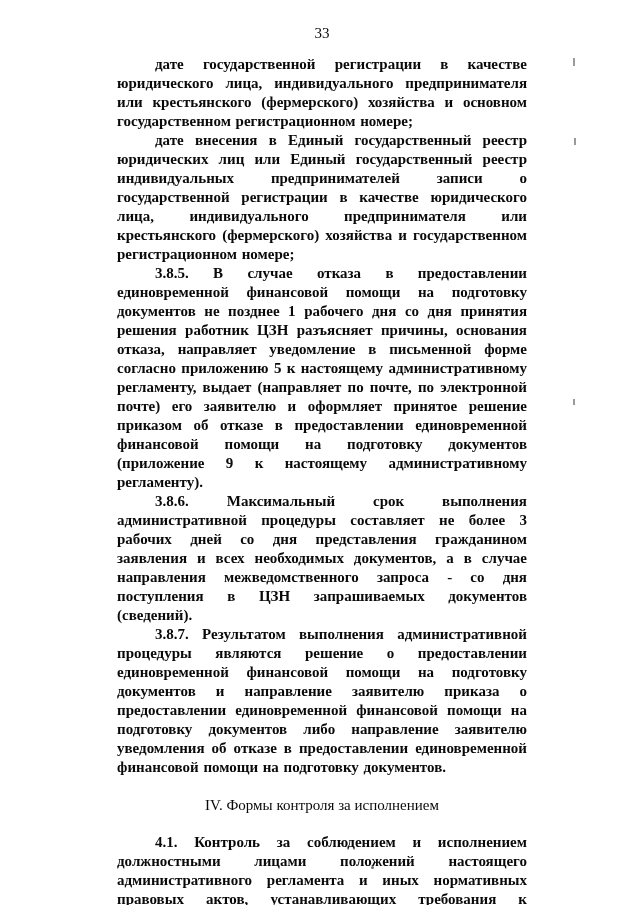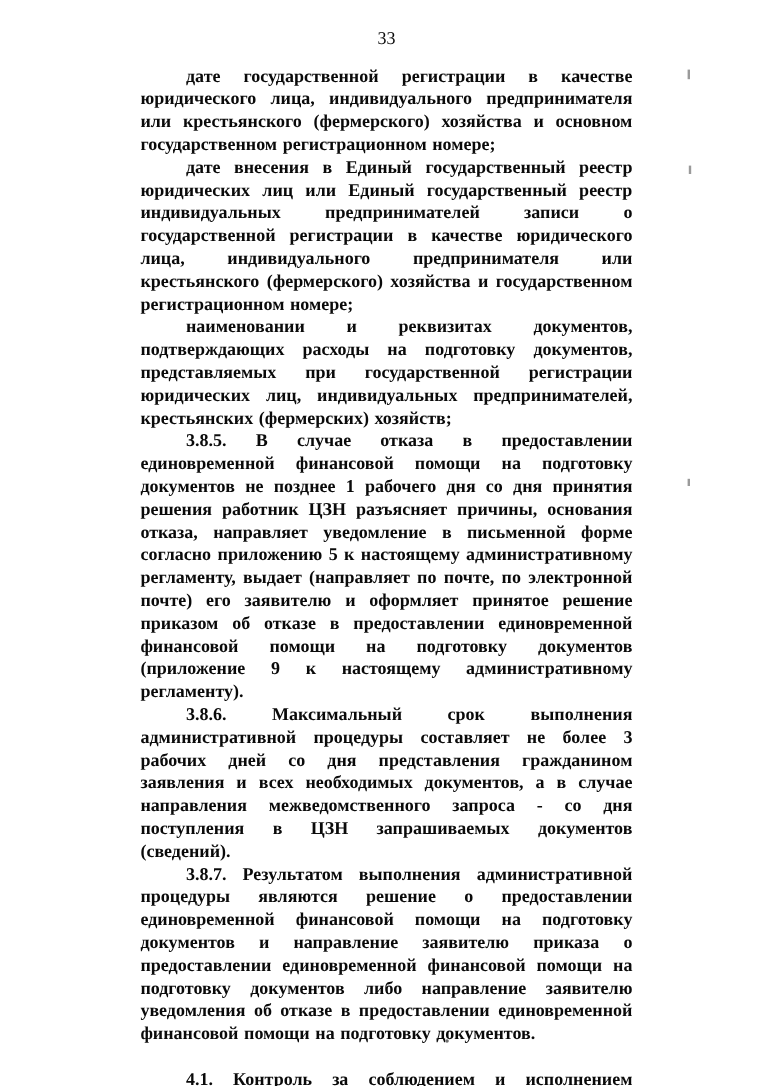--- a/index.html
+++ b/index.html
@@ -56,30 +56,30 @@
 <body>
 
 <div class="page">
 
   <div class="page-number">33</div>
 
   <p class="para">дате государственной регистрации в качестве юридического лица, индивидуального предпринимателя или крестьянского (фермерского) хозяйства и основном государственном регистрационном номере;</p>
 
   <p class="para">дате внесения в Единый государственный реестр юридических лиц или Единый государственный реестр индивидуальных предпринимателей записи о государственной регистрации в качестве юридического лица, индивидуального предпринимателя или крестьянского (фермерского) хозяйства и государственном регистрационном номере;</p>
 
-  <p class="para">наименовании и реквизитах документов, подтверждающих расходы на подготовку документов, представляемых при государственной регистрации юридических лиц, индивидуальных предпринимателей, крестьянских (фермерских) хозяйств;</p>
 
 
   <p class="para">3.8.5. В случае отказа в предоставлении единовременной финансовой помощи на подготовку документов не позднее 1 рабочего дня со дня принятия решения работник ЦЗН разъясняет причины, основания отказа, направляет уведомление в письменной форме согласно приложению 5 к настоящему административному регламенту, выдает (направляет по почте, по электронной почте) его заявителю и оформляет принятое решение приказом об отказе в предоставлении единовременной финансовой помощи на подготовку документов (приложение 9 к настоящему административному регламенту).</p>
 
   <p class="para">3.8.6. Максимальный срок выполнения административной процедуры составляет не более 3 рабочих дней со дня представления гражданином заявления и всех необходимых документов, а в случае направления межведомственного запроса - со дня поступления в ЦЗН запрашиваемых документов (сведений).</p>
 
   <p class="para">3.8.7. Результатом выполнения административной процедуры являются решение о предоставлении единовременной финансовой помощи на подготовку документов и направление заявителю приказа о предоставлении единовременной финансовой помощи на подготовку документов либо направление заявителю уведомления об отказе в предоставлении единовременной финансовой помощи на подготовку документов.</p>
 
   <div class="section-heading">
+    <div>IV. Формы контроля за исполнением</div>
   </div>
 
   <p class="para">4.1. Контроль за соблюдением и исполнением должностными лицами положений настоящего административного регламента и иных нормативных правовых актов, устанавливающих требования к предоставлению государственной услуги, а также за принятием ими решений включает в себя текущий контроль и контроль полноты и качества предоставления государственной услуги.</p>
 
   <span class="scan-artifact artifact-1"></span>
   <span class="scan-artifact artifact-2"></span>
   <span class="scan-artifact artifact-3"></span>
   <span class="scan-artifact artifact-dot"></span>
 
 </div>

